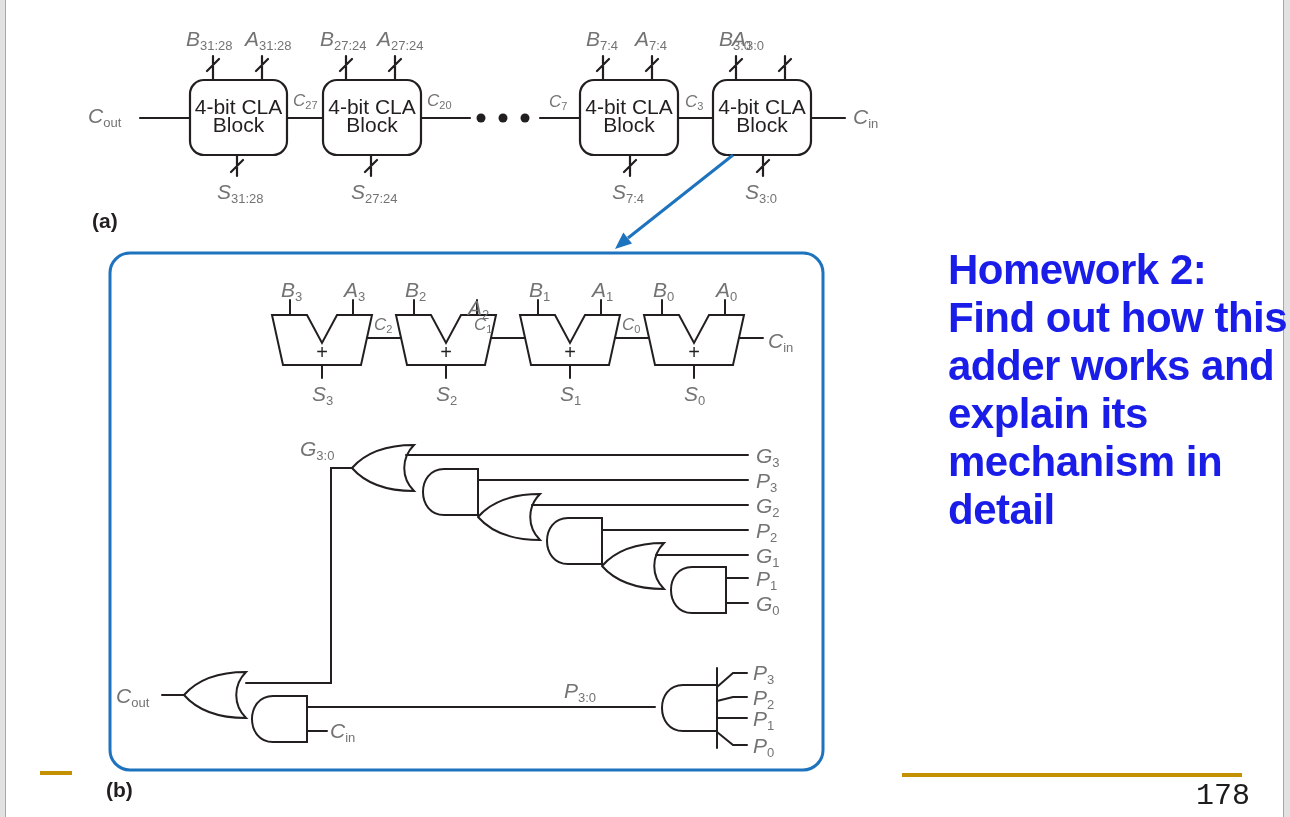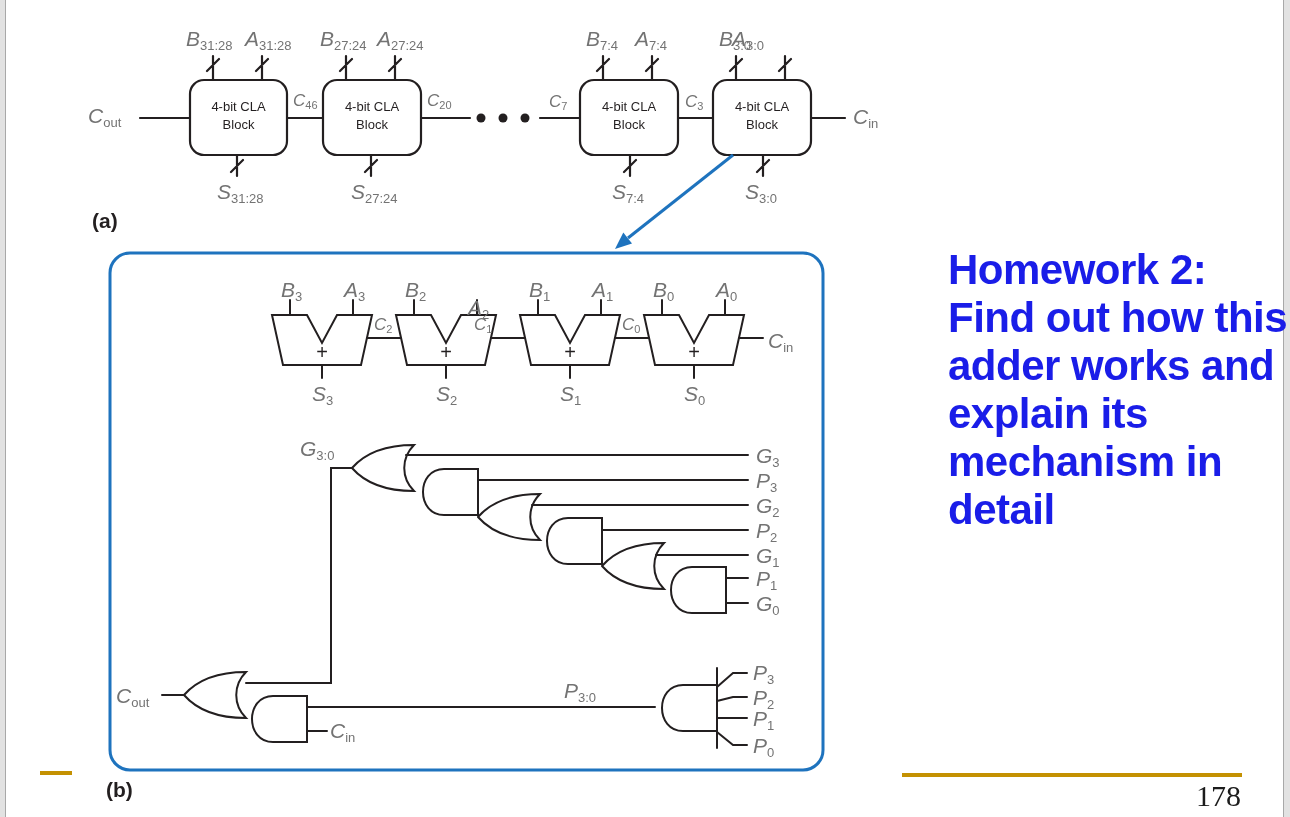--- a/index.html
+++ b/index.html
@@ -9,27 +9,27 @@
   }
   .gutter{position:absolute;top:0;height:817px;background:#e2e2e2;}
   .gutter.left{left:0;width:5px;border-right:1px solid #a8a8a8;}
   .gutter.right{left:1283px;width:7px;border-left:1px solid #a8a8a8;}
   svg.art{position:absolute;left:0;top:0;}
   .lbl{position:absolute;font-size:21px;line-height:24px;white-space:nowrap;color:#737373;}
   .lbl i{font-style:italic;font-family:"Liberation Sans",sans-serif;}
   .lbl sub{font-size:13px;font-style:normal;vertical-align:-0.3em;letter-spacing:0;}
   .lbl.sm{font-size:17px;line-height:20px;}
   .lbl.sm sub{font-size:11px;}
-  .blocktext{position:absolute;top:98px;font-size:13px;line-height:18px;text-align:center;color:#231f20;}
+  .blocktext{position:absolute;top:98px;font-size:21px;line-height:18px;text-align:center;color:#231f20;}
   .caption{position:absolute;font-size:21px;font-weight:bold;color:#231f20;}
   .plus{position:absolute;top:341px;width:16px;text-align:center;font-size:20px;color:#231f20;}
   .note{position:absolute;left:948px;top:246px;width:345px;
         font-size:42px;line-height:48px;font-weight:bold;color:#1a1de8;letter-spacing:-0.5px;}
   .goldline{position:absolute;height:4px;background:#c49102;}
-  .pagenum{position:absolute;left:1196px;top:779px;font-family:Liberation Serif, serif;
+  .pagenum{position:absolute;left:1196px;top:779px;font-family:Liberation Mono, monospace;
            font-size:30px;color:#1c1c1c;}
 </style>
 </head>
 <body>
 
 <div class="gutter left"></div>
 <div class="gutter right"></div>
 
 <svg class="art" width="1290" height="817" viewBox="0 0 1290 817">
 
@@ -105,21 +105,21 @@
     <path d="M717,685 L683,685 C655,685 655,731 683,731 L717,731 Z M717,668 L717,748"></path>
     <path d="
       M717,687 L733,673 L747,673
       M717,701 L733,697 L747,697
       M717,718 H747
       M717,732 L733,745 L747,745"></path>
   </g>
 </svg>
 
 <div class="lbl" style="left:88px;top:104px"><i>C</i><sub>out</sub></div>
-<div class="lbl sm" style="left:293px;top:91px"><i>C</i><sub>46</sub></div>
+<div class="lbl sm" style="left:293px;top:91px"><i>C</i><sub>27</sub></div>
 <div class="lbl sm" style="left:427px;top:91px"><i>C</i><sub>20</sub></div>
 <div class="lbl sm" style="left:549px;top:92px"><i>C</i><sub>7</sub></div>
 <div class="lbl sm" style="left:685px;top:92px"><i>C</i><sub>3</sub></div>
 <div class="lbl" style="left:853px;top:105px"><i>C</i><sub>in</sub></div>
 
 <div class="lbl" style="left:186px;top:27px"><i>B</i><sub>31:28</sub></div>
 <div class="lbl" style="left:245px;top:27px"><i>A</i><sub>31:28</sub></div>
 <div class="lbl" style="left:320px;top:27px"><i>B</i><sub>27:24</sub></div>
 <div class="lbl" style="left:377px;top:27px"><i>A</i><sub>27:24</sub></div>
 <div class="lbl" style="left:586px;top:27px"><i>B</i><sub>7:4</sub></div>

